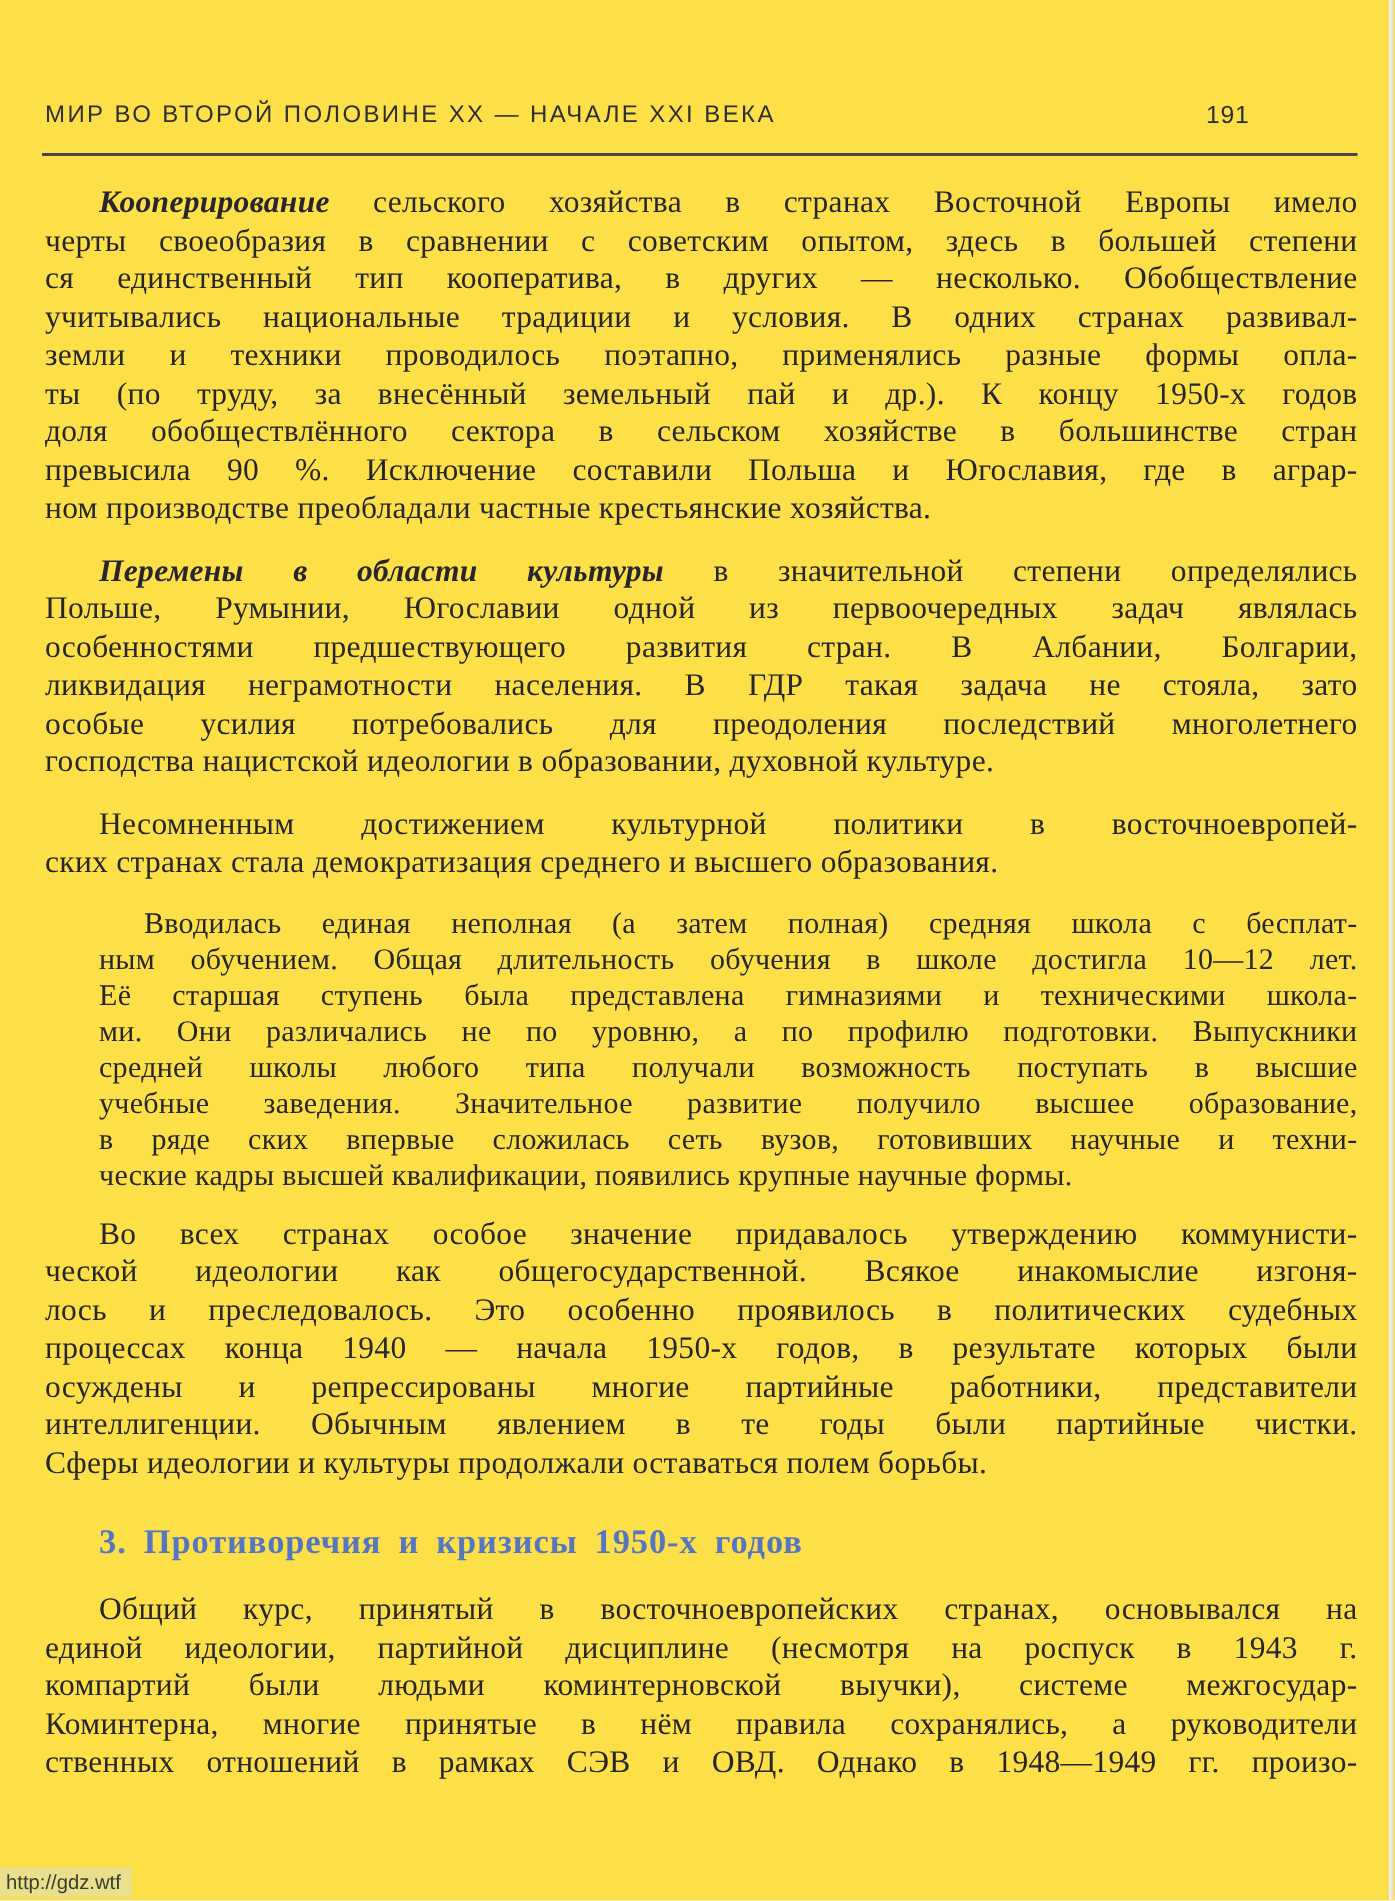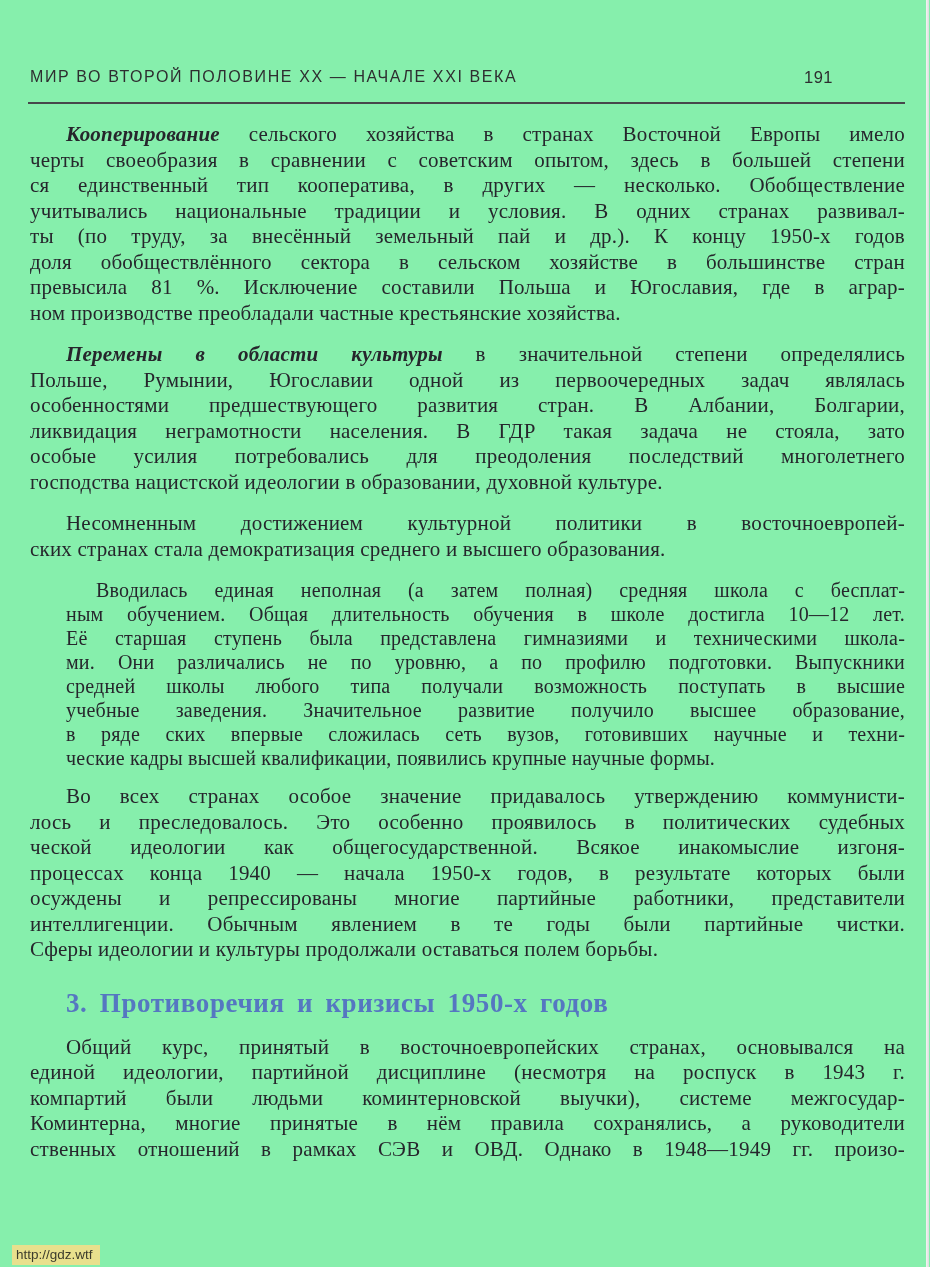--- a/index.html
+++ b/index.html
@@ -1,19 +1,19 @@
 <!DOCTYPE html>
 <html lang="ru"><head>
 <meta charset="utf-8">
 <style>
   html,body { margin:0; padding:0; background:#ffffff; }
   .stage {
     position:relative;
     width:930px; height:1267px;
-    background:#86efac;
+    background:#fde047;
     overflow:hidden;
     font-family:"Liberation Serif", serif;
   }
   .scan-edge {
     position:absolute; right:1px; top:0; bottom:0; width:3px;
     background:linear-gradient(to right,#f4f4f4,#dcdcdc);
   }
   .page {
     position:absolute; left:0; top:0; right:0;
     padding:68px 25px 0 30px;
@@ -48,27 +48,27 @@
   p.para { margin:0; }
   
   .petit { margin:13px 0 14px 36px; }
   .petit .ln { font-size:20px; line-height:24px; }
   .petit .ln.first { text-indent:30px; }
   
   h2.sect {
     margin:26px 0 18px 36px;
     font-family:"Liberation Serif", serif;
     font-weight:bold;
-    font-size:27px; line-height:28px;
+    font-size:23px; line-height:28px;
     color:#5577c1;
     letter-spacing:0.6px; word-spacing:5px;
   }
   
   .wm {
-    position:absolute; left:12px; bottom:2px;
+    position:absolute; left:0; bottom:2px;
     background:#e8e08d;
     color:#3c3c2c;
     font-family:"Liberation Sans", sans-serif;
     font-size:13.5px; line-height:17px;
     padding:1px 7px 2px 4px;
     text-decoration:none;
     cursor:pointer;
   }
 </style>
 </head>
@@ -84,23 +84,24 @@
     </div>
     <div class="rule"></div>
 
     <p class="para">
       </p>
       <div class="ln first"><span class="lead">Кооперирование</span><span> сельского хозяйства в странах Восточной Европы имело</span></div>
       <div>
         <div class="ln">черты своеобразия в сравнении с советским опытом, здесь в большей степени</div>
         <div class="ln">ся единственный тип кооператива, в других — несколько. Обобществление</div>
         <div class="ln">учитывались национальные традиции и условия. В одних странах развивал-</div>
+        <div class="ln">земли и техники проводилось поэтапно, применялись разные формы опла-</div>
         <div class="ln">ты (по труду, за внесённый земельный пай и др.). К концу 1950-х годов</div>
         <div class="ln">доля обобществлённого сектора в сельском хозяйстве в большинстве стран</div>
-        <div class="ln">превысила 81 %. Исключение составили Польша и Югославия, где в аграр-</div>
+        <div class="ln">превысила 90 %. Исключение составили Польша и Югославия, где в аграр-</div>
       </div>
       <div class="ln end">ном производстве преобладали частные крестьянские хозяйства.</div>
     <p></p>
 
     <p class="para">
       </p>
       <div class="ln first"><span class="lead">Перемены в области культуры</span><span> в значительной степени определялись</span></div>
       <div>
         <div class="ln">Польше, Румынии, Югославии одной из первоочередных задач являлась</div>
         <div class="ln">особенностями предшествующего развития стран. В Албании, Болгарии,</div>
@@ -126,22 +127,22 @@
           <div class="ln">учебные заведения. Значительное развитие получило высшее образование,</div>
           <div class="ln">в ряде ских впервые сложилась сеть вузов, готовивших научные и техни-</div>
         </div>
       <div class="ln end">ческие кадры высшей квалификации, появились крупные научные формы.</div>
     </div>
 
     <p class="para">
       </p>
       <div class="ln first">Во всех странах особое значение придавалось утверждению коммунисти-</div>
       <div>
+        <div class="ln">ческой идеологии как общегосударственной. Всякое инакомыслие изгоня-</div>
         <div class="ln">лось и преследовалось. Это особенно проявилось в политических судебных</div>
-        <div class="ln">ческой идеологии как общегосударственной. Всякое инакомыслие изгоня-</div>
         <div class="ln">процессах конца 1940 — начала 1950-х годов, в результате которых были</div>
         <div class="ln">осуждены и репрессированы многие партийные работники, представители</div>
         <div class="ln">интеллигенции. Обычным явлением в те годы были партийные чистки.</div>
       </div>
       <div class="ln end">Сферы идеологии и культуры продолжали оставаться полем борьбы.</div>
     <p></p>
 
     <h2 class="sect">3. Противоречия и кризисы 1950-х годов</h2>
 
     <p class="para">

